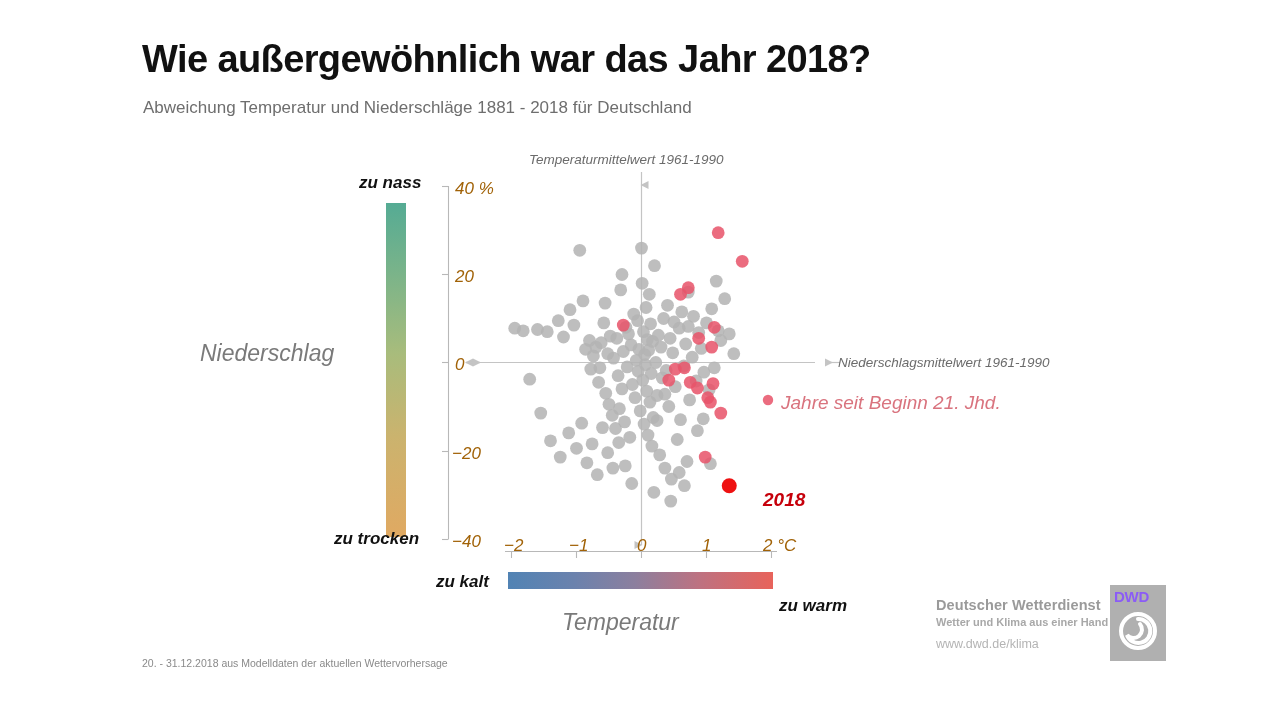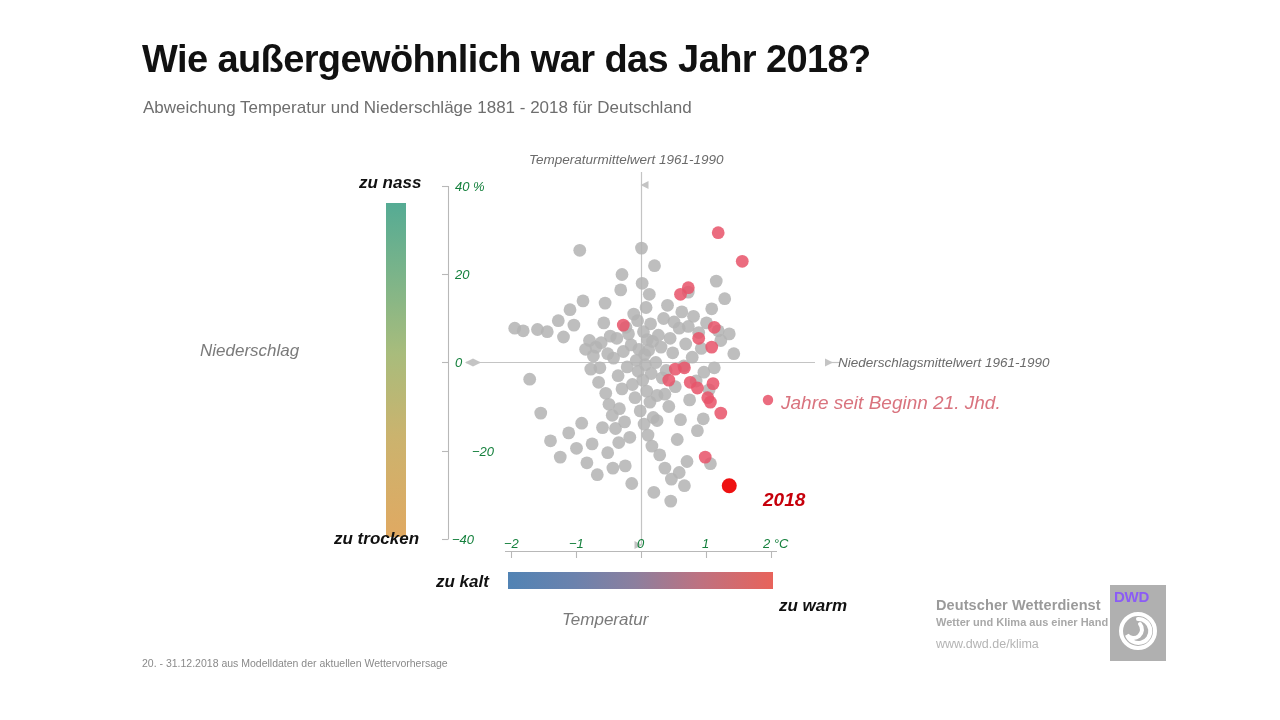--- a/index.html
+++ b/index.html
@@ -52,34 +52,34 @@
   }
 
   
   .lbl {
     position: absolute;
     white-space: nowrap;
     line-height: 1;
     font-style: italic;
   }
   .tick-lbl {
-    font-size: 13px;
-    color: #15803d;
+    font-size: 17px;
+    color: #a16207;
   }
   .axis-note {
     font-size: 13.5px;
     color: #6b6b6b;
   }
   .bold-lbl {
     font-size: 17px;
     font-weight: bold;
     color: #111111;
   }
   .big-axis-lbl {
-    font-size: 17px;
+    font-size: 23px;
     color: #7a7a7a;
   }
   #legend-text {
     font-size: 19px;
     color: #d9737e;
   }
   #y2018-label {
     font-size: 19px;
     font-weight: bold;
     color: #c6000b;
@@ -374,21 +374,21 @@
 
     <circle cx="768" cy="400" r="5.2" fill="#e8546a" fill-opacity="0.86"></circle>
   </svg>
 
   <div id="bar-precip"></div>
   <div id="bar-temp"></div>
 
   <div class="lbl tick-lbl" style="left:455px; top:180px;">40 %</div>
   <div class="lbl tick-lbl" style="left:455px; top:268px;">20</div>
   <div class="lbl tick-lbl" style="left:455px; top:356px;">0</div>
-  <div class="lbl tick-lbl" style="left:472px; top:445px;">−20</div>
+  <div class="lbl tick-lbl" style="left:452px; top:445px;">−20</div>
   <div class="lbl tick-lbl" style="left:452px; top:533px;">−40</div>
 
   <div class="lbl tick-lbl" style="left:504px; top:537px;">−2</div>
   <div class="lbl tick-lbl" style="left:569px; top:537px;">−1</div>
   <div class="lbl tick-lbl" style="left:637px; top:537px;">0</div>
   <div class="lbl tick-lbl" style="left:702px; top:537px;">1</div>
   <div class="lbl tick-lbl" style="left:763px; top:537px;">2 °C</div>
 
   <div class="lbl axis-note" style="left:529px; top:153px;">Temperaturmittelwert 1961-1990</div>
   <div class="lbl axis-note" style="left:838px; top:356px;">Niederschlagsmittelwert 1961-1990</div>

